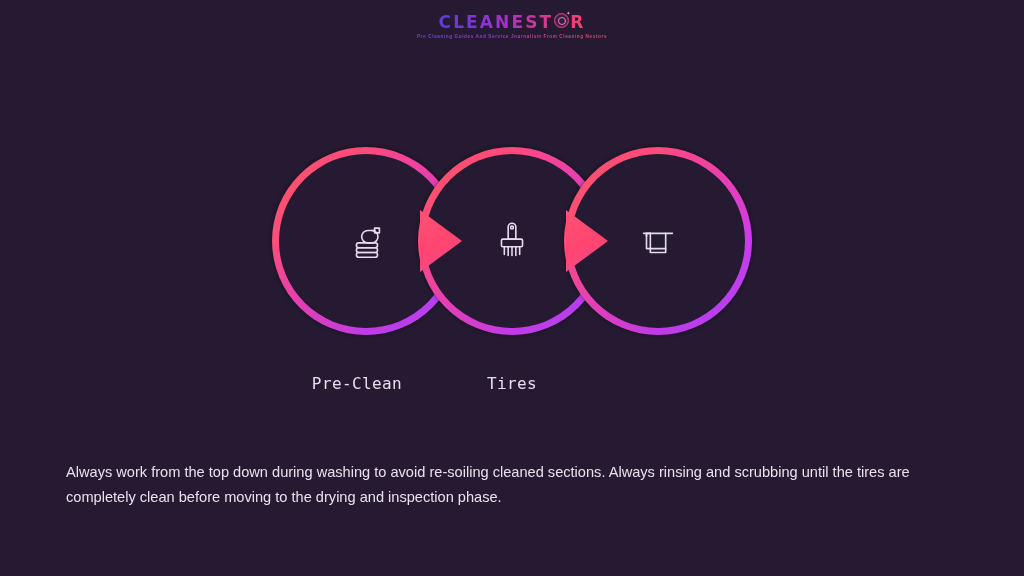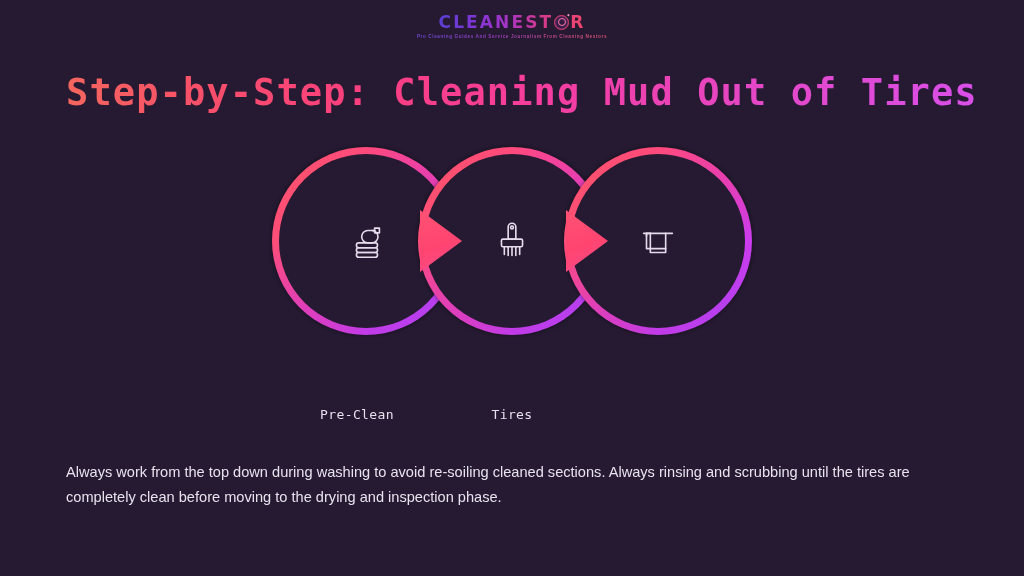--- a/index.html
+++ b/index.html
@@ -19,21 +19,21 @@
   .brand-word {
     font-family:"DejaVu Sans", sans-serif;
     font-weight:bold;
     font-size:17px;
     letter-spacing:2.1px;
     line-height:18px;
     background:linear-gradient(90deg,#5B3FD6 0%,#7B36D6 22%,#A333C6 45%,#D23A8E 70%,#F0466B 100%);
     -webkit-background-clip:text;
     background-clip:text;
     color:transparent;
-    display:flex; align-items:center;
+    display:flex; align-items:flex-start;
     white-space:nowrap;
   }
   .brand-o {
     position:relative;
     display:inline-flex; align-items:center; justify-content:center;
     width:15px; height:15px; border-radius:50%;
     background:radial-gradient(circle at 50% 50%, #2e1b3e 0%, #3a2050 55%, #c9357f 100%);
     border:1.5px solid #E24170;
     margin:0 1px;
     vertical-align:middle;
@@ -137,25 +137,24 @@
 
   
   .labels {
     position:absolute;
     top:374px; left:272px; width:480px; height:22px;
   }
   .label {
     position:absolute; top:0;
     width:188px; text-align:center;
     font-family:"DejaVu Sans Mono", monospace;
-    font-size:13px;
+    font-size:16px;
     letter-spacing:0.4px;
     color:#E6DFEE;
     white-space:nowrap;
-    margin-top:33px;
   }
   .l1 { left:-9px; }
   .l2 { left:146px; }
   .l3 { left:292px; }
 
   
   .body-text {
     position:absolute;
     top:460px; left:66px;
     width:890px;
@@ -174,21 +173,20 @@
     <div class="brand-word">
       <span>CLEANEST</span>
       <span class="brand-o">
         <span class="brand-o-spark">✦</span>
       </span>
       <span>R</span>
     </div>
     <div class="brand-tagline">Pro Cleaning Guides And Service Journalism From Cleaning Nestors</div>
   </div>
 
-  <h1 class="title">Step-by-Step: Cleaning Mud Out of Tires</h1>
 
   <div class="steps">
 
     <div class="circle c1"></div>
     <div class="circle c2"></div>
     <div class="circle c3"></div>
 
     <div class="arrow a1"></div>
     <div class="arrow a2"></div>
 

